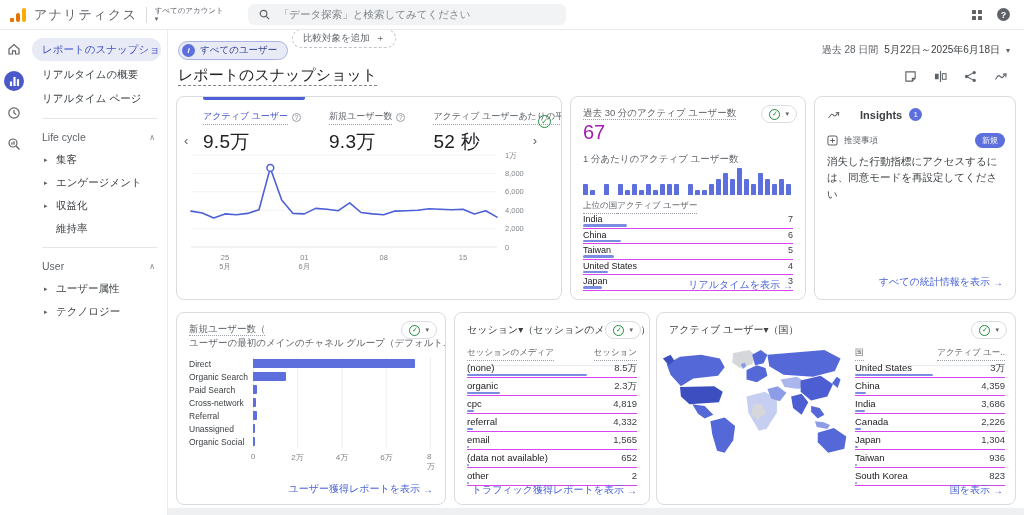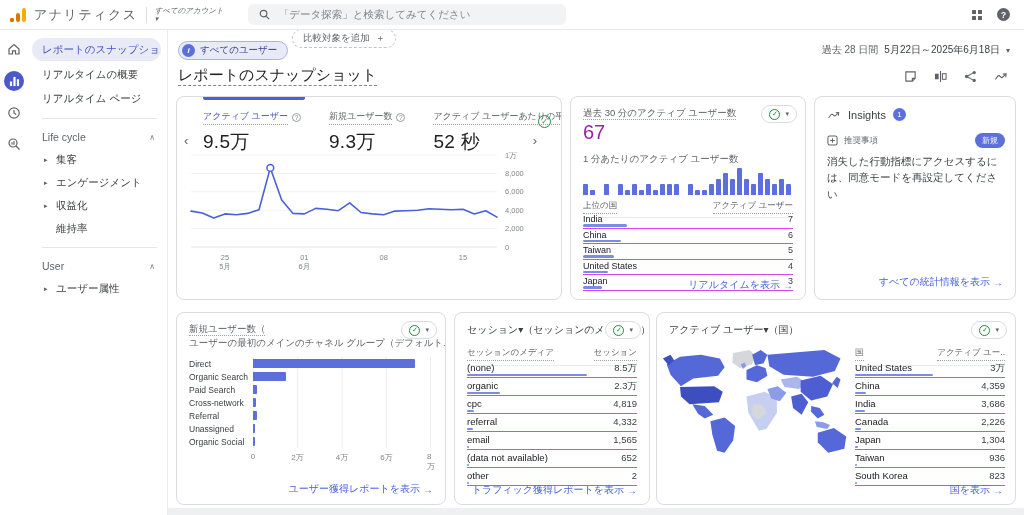--- a/index.html
+++ b/index.html
@@ -9,21 +9,21 @@
 
   
   #topbar { position:absolute; top:0; left:0; right:0; height:30px; background:#fff;
             border-bottom:1px solid #e8eaed; display:flex; align-items:center; z-index:9; }
   .logo-wrap { display:flex; align-items:flex-end; gap:2px; margin-left:10px; height:14px; }
   .logo-dot { width:4px; height:4px; background:#e37400; border-radius:1px; }
   .logo-bar-m { width:4px; height:9px; background:#e37400; border-radius:2px; }
   .logo-bar-t { width:4px; height:14px; background:#f9ab00; border-radius:2px; }
   .app-title { font-size:13px; color:#5f6368; margin-left:8px; letter-spacing:1.5px; }
   .topbar-divider { width:1px; height:16px; background:#dadce0; margin:0 8px; }
-  .account-sel { font-size:7.5px; color:#5f6368; line-height:1.2; cursor:pointer;font-style:italic; }
+  .account-sel { font-size:7.5px; color:#5f6368; line-height:1.2; cursor:pointer; }
   .account-sel .caret { font-size:7px; color:#5f6368; display:block; }
   .searchbox { margin-left:24px; width:318px; height:21px; background:#f1f3f4; border-radius:6px;
                display:flex; align-items:center; gap:9px; padding:0 11px; }
   .searchbox .ph { font-size:10.5px; color:#80868b; white-space:nowrap; }
   .top-right { margin-left:auto; display:flex; align-items:center; gap:15px; margin-right:14px; }
   .grid-icon { display:grid; grid-template-columns:4px 4px; grid-gap:2px; }
   .grid-icon b { width:4px; height:4px; background:#5f6368; border-radius:0.5px; }
   .help-icon { width:13px; height:13px; border-radius:50%; background:#5f6368; color:#fff;
                font-size:9px; display:flex; align-items:center; justify-content:center; font-weight:bold; }
 
@@ -98,32 +98,32 @@
   #ov-check { position:absolute; right:10px; top:18px; }
   #trend-chart { position:absolute; left:10px; top:52px; }
 
   
   .rt-title { position:absolute; left:12px; top:10px; font-size:9.5px; color:#5f6368; white-space:nowrap; }
   .rt-value { position:absolute; left:12px; top:24px; font-size:20px; color:#a21caf; }
   .rt-sub { position:absolute; left:12px; top:56px; font-size:9.5px; color:#5f6368; white-space:nowrap; }
   #realtime-bars { position:absolute; left:12px; top:70px; right:12px; height:28px;
                    display:flex; align-items:flex-end; gap:2px; }
   #realtime-bars i { width:5px; background:#5c6fdd; border-radius:1px 1px 0 0; display:block; }
-  .mini-head { position:absolute; left:12px; right:12px; top:103px; display:flex; justify-content:space-between;
-               font-size:8.5px; color:#5f6368; padding-bottom:3px; border-bottom:1px solid #e8eaed;gap:13px; }
+  .mini-head { position:absolute; left:12px; right:12px; top:103px; display:flex; 
+               font-size:8.5px; color:#5f6368; padding-bottom:14px; border-bottom:1px solid #e8eaed; }
   #realtime-country-rows { position:absolute; left:12px; right:12px; top:116px; }
   .trow { position:relative; height:15.5px; border-bottom:1px solid #d946ef; }
   .trow .tlabel { position:absolute; left:0; top:1px; font-size:9px; color:#202124; white-space:nowrap; }
   .trow .tval { position:absolute; right:0; top:1px; font-size:9px; color:#3c4043; }
   .trow .tbar { position:absolute; left:0; bottom:1px; height:2.5px; background:#7b8de3; border-radius:2px; }
   #rt-link { bottom:7px; }
 
   
   .ins-head { position:absolute; left:12px; top:11px; display:flex; align-items:center; gap:7px; }
-  .ins-head .t { font-size:11px; color:#3c4043; font-weight:normal; }
+  .ins-head .t { font-size:11px; color:#3c4043; font-weight:bold;margin-left:12px; }
   .ins-badge { min-width:13px; height:13px; border-radius:7px; background:#5c6fdd; color:#fff; font-size:8px;
                display:flex; align-items:center; justify-content:center; padding:0 3px; }
   .ins-row { position:absolute; left:12px; right:10px; top:36px; display:flex; align-items:center; gap:6px; }
   .ins-row .lab { font-size:8.5px; color:#5f6368; }
   .new-pill { margin-left:auto; background:#5c6fdd; color:#fff; font-size:8px; border-radius:8px; padding:2px 7px; }
   .ins-msg { position:absolute; left:12px; right:12px; top:56px; font-size:10.5px; color:#3c4043; line-height:1.55; }
   #ins-link { bottom:10px; }
 
   
   .nu-title { position:absolute; left:12px; top:9px; font-size:9.5px; color:#5f6368; line-height:1.45; white-space:nowrap; }
@@ -251,20 +251,24 @@
       <span>維持率</span>
     </div>
     <div class="nav-divider"></div>
     <div class="nav-section">
       <span>User</span>
       <span class="up">∧</span>
     </div>
     <div class="nav-child">
       <span class="tri">▸</span>
       <span>ユーザー属性</span>
+    </div>
+    <div class="nav-child">
+      <span class="tri">▸</span>
+      <span>テクノロジー</span>
     </div>
   </div>
 
   <div class="chip-audience">
     <span class="avi">i</span>
     <span>すべてのユーザー</span>
   </div>
   <div class="chip-compare">
     <span>比較対象を追加</span>
     <span style="font-size:9px;">＋</span>

